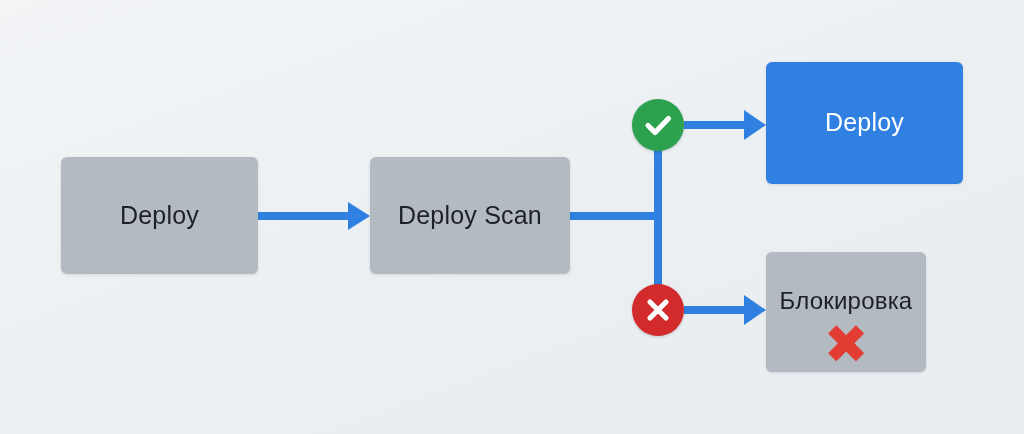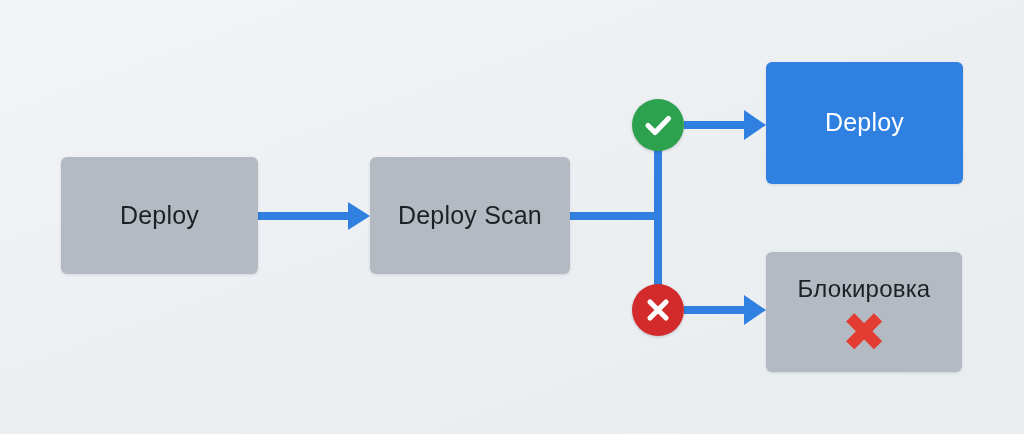--- a/index.html
+++ b/index.html
@@ -46,23 +46,23 @@
   #node-build {
     left: 61px; top: 157px; width: 197px; height: 117px;
   }
   #node-dockle {
     left: 370px; top: 157px; width: 200px; height: 117px;
   }
   #node-deploy {
     left: 766px; top: 62px; width: 197px; height: 122px;
   }
   #node-block {
-    left: 766px; top: 252px; width: 196px; height: 120px;
-    justify-content: flex-start;
-    padding-top: 24px;
+    left: 766px; top: 252px; width: 160px; height: 120px;
+    justify-content: flex-end;
+    padding-top: 6px;
   }
   #node-block .node-label { font-size: 24px; }
   .block-x {
     margin-top: 4px;
     font-size: 54px;
     line-height: 1;
     color: #e23c33;
     font-weight: bold;
     font-family: "DejaVu Sans", sans-serif;
   }

